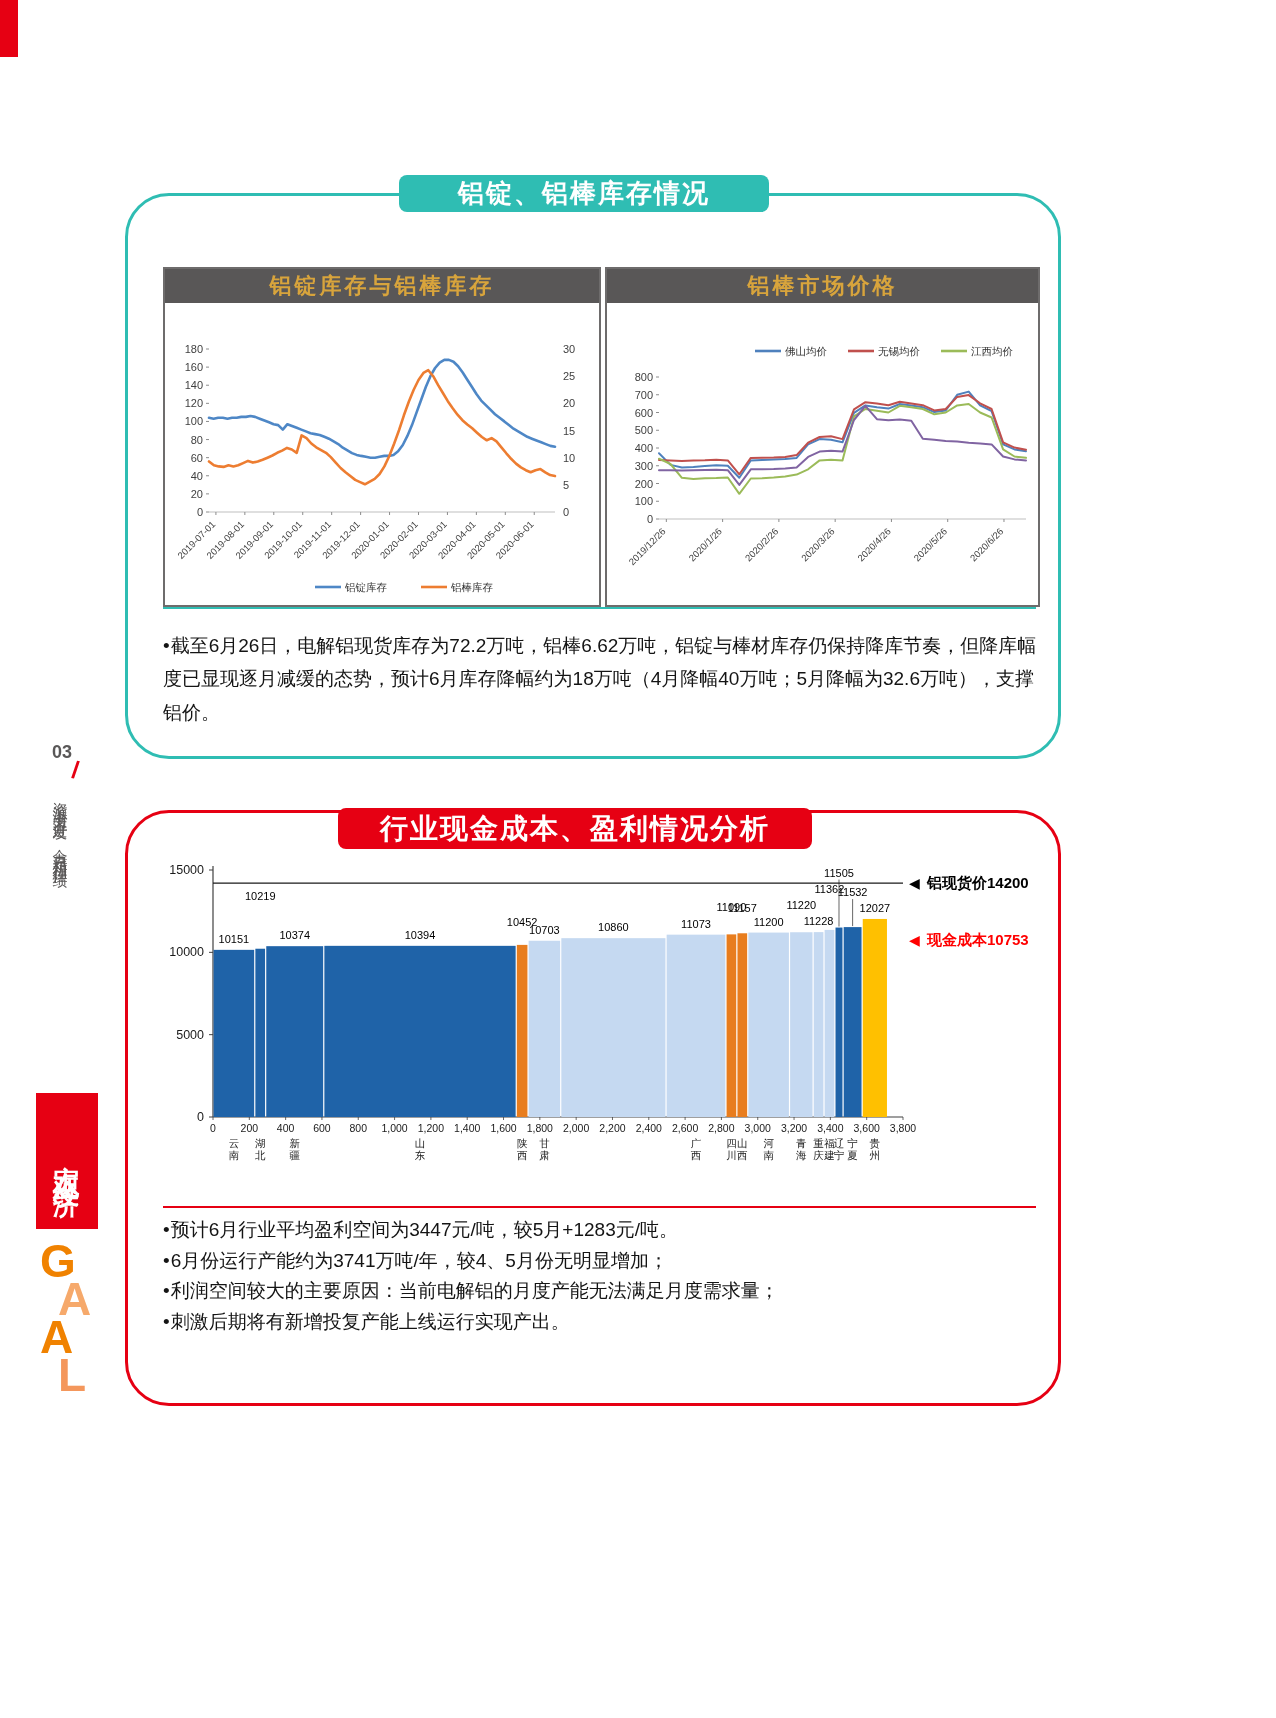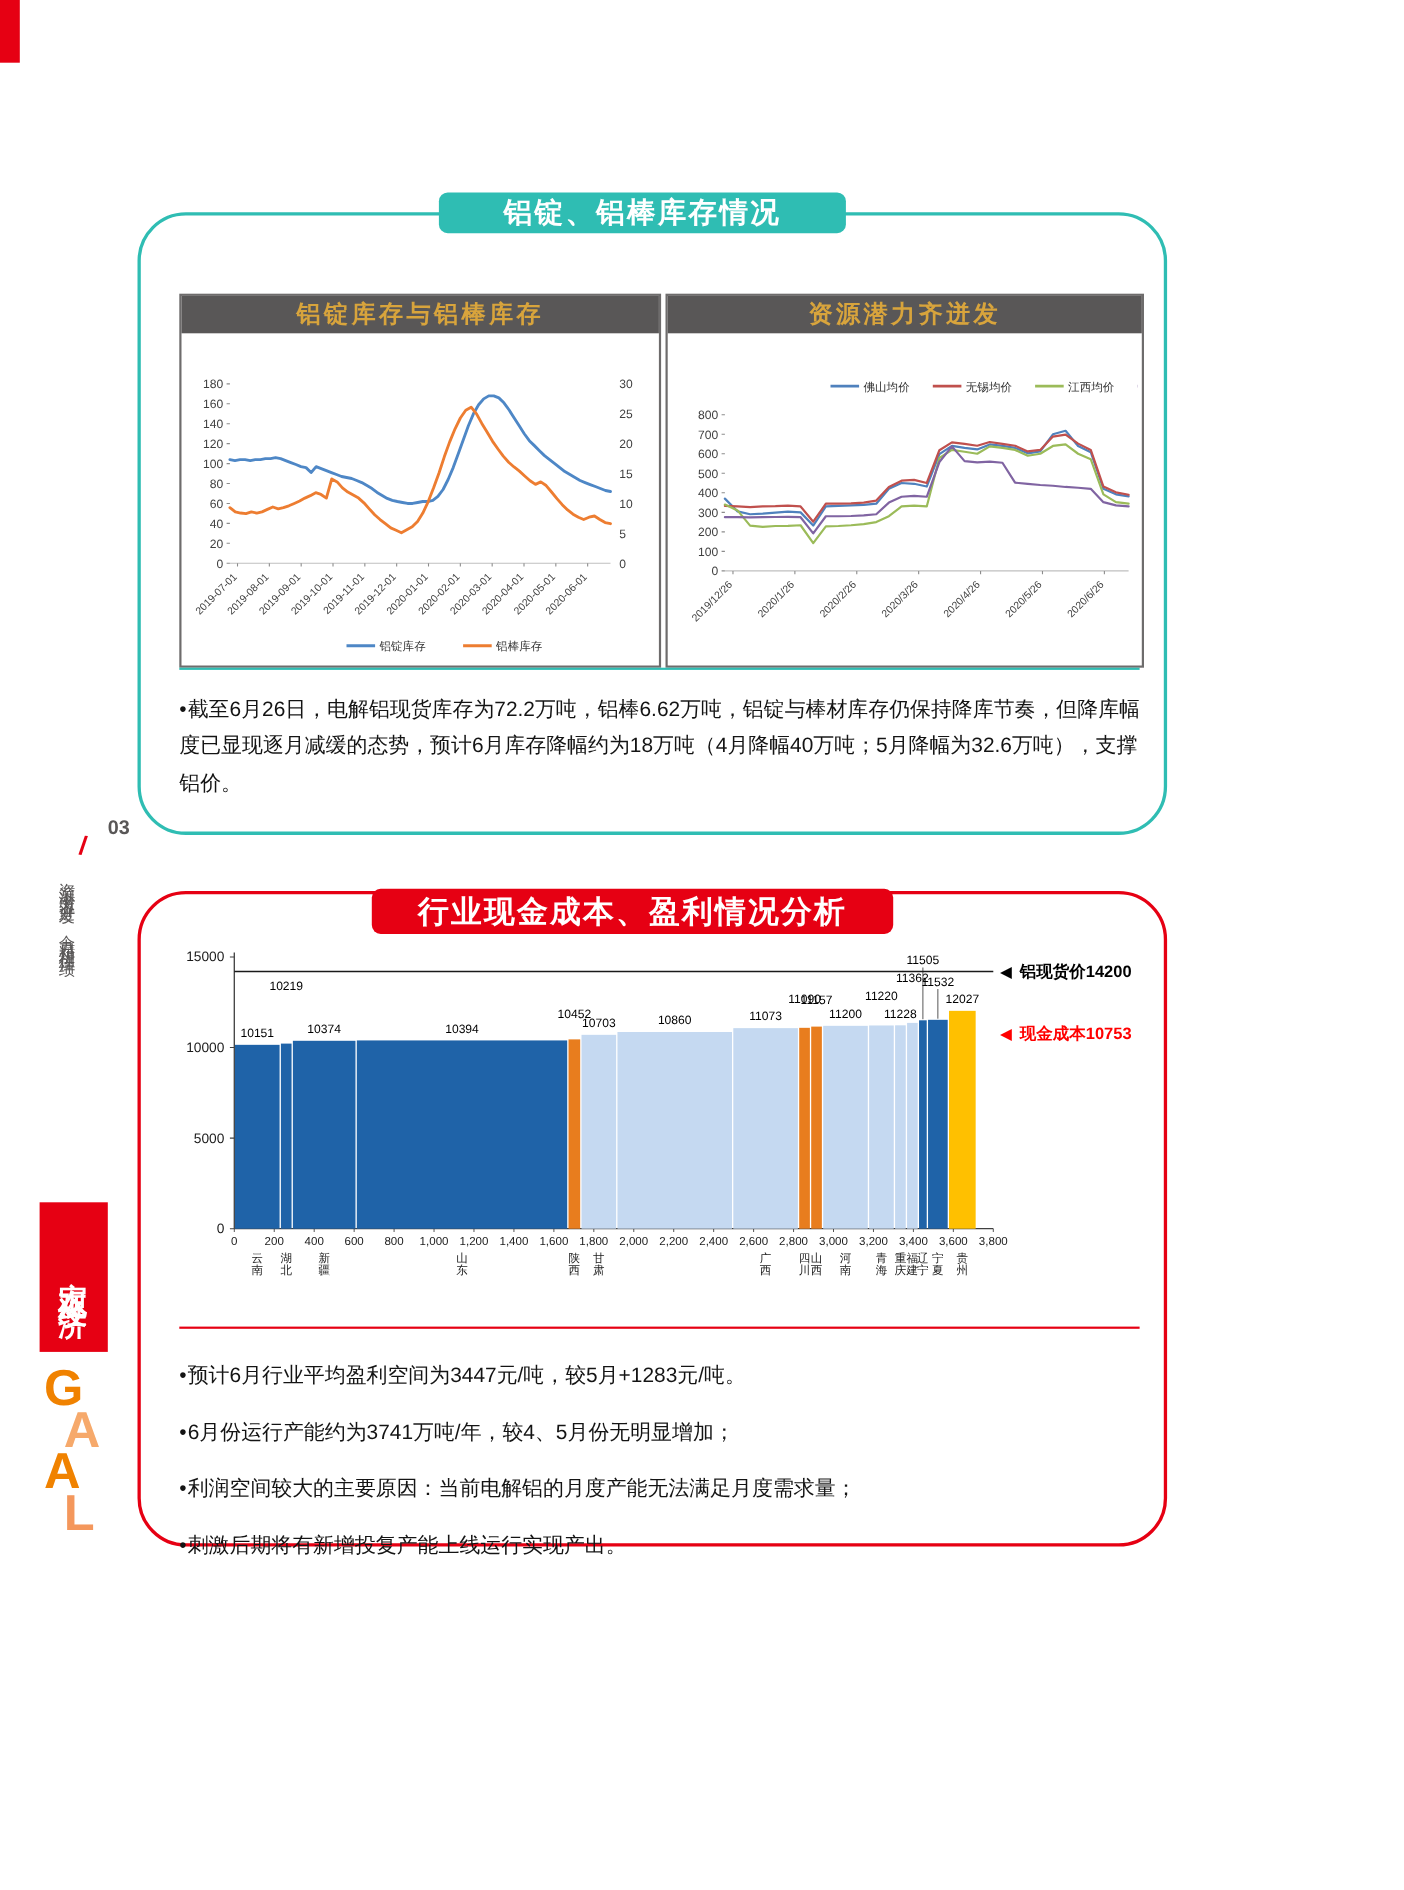--- a/index.html
+++ b/index.html
@@ -1,21 +1,21 @@
 <!DOCTYPE html>
 <html><head>
 <meta charset="utf-8">
 <style>
   html,body{margin:0;padding:0;}
   body{width:1276px;height:1718px;position:relative;background:#ffffff;
        font-family:"Liberation Sans",sans-serif;color:#111;overflow:hidden;}
   .abs{position:absolute;}
   
   #corner-bar{left:0;top:0;width:18px;height:57px;background:#E60013;}
-  #page-num{left:52px;top:742px;font-size:18px;font-weight:bold;color:#595757;margin-left:46px;}
+  #page-num{left:52px;top:742px;font-size:18px;font-weight:bold;color:#595757;}
   #page-slash{left:72px;top:756px;font-size:24px;color:#E60013;font-weight:bold;transform:rotate(8deg);}
   #slogan{left:50px;top:790px;height:300px;writing-mode:vertical-rl;font-size:15px;
           color:#595757;letter-spacing:4px;}
   #macro-box{left:36px;top:1093px;width:62px;height:136px;background:#E60013;
              display:flex;align-items:center;justify-content:center;}
   #macro-box span{writing-mode:vertical-rl;color:#fff;font-size:26px;font-weight:bold;letter-spacing:8px;}
   .logo-letter{position:absolute;font-size:46px;font-weight:bold;color:#F08200;line-height:1;}
   
   .big-box{position:absolute;border-radius:44px;background:#fff;}
   #box1{left:125px;top:193px;width:930px;height:560px;border:3px solid #2FBDB3;}
@@ -32,21 +32,21 @@
                font-family:"Liberation Serif",serif;}
   .panel svg{display:block;}
   
   .divider{position:absolute;height:2px;}
   #divider1{left:163px;top:607px;width:873px;background:#2FBDB3;}
   #divider2{left:163px;top:1206px;width:873px;background:#E60013;}
   .bullets{position:absolute;left:163px;width:880px;}
   #bullets1{top:616px;}
   #bullets2{top:1212px;}
   .bullet{font-size:19px;color:#141414;line-height:1.75;margin:13px 0;}
-  #bullets2 .bullet{line-height:1.35;margin:26px 0;}
+  #bullets2 .bullet{line-height:1.35;margin:5px 0;}
   .bullet::before{content:"\2022";margin-right:1px;}
   #chart3-wrap{left:165px;top:845px;}
 </style>
 </head>
 <body>
 
 <div class="abs" id="corner-bar"></div>
 <div class="abs" id="page-num">03</div>
 <div class="abs" id="page-slash">/</div>
 <div class="abs" id="slogan">资源潜力齐迸发，合力精耕创佳绩</div>
@@ -119,21 +119,21 @@
       <polyline points="44.0,114.8 48.6,115.7 53.2,114.8 57.8,114.8 62.5,115.7 67.1,114.8 71.7,114.8 76.3,113.9 80.9,113.9 85.5,113.0 90.1,113.9 94.7,115.7 99.4,117.5 104.0,119.3 108.6,121.2 113.2,122.1 117.8,126.6 122.4,121.2 127.0,123.0 131.7,124.8 136.3,126.6 140.9,128.4 145.5,130.2 150.1,131.1 154.7,132.0 159.3,133.8 163.9,135.7 168.6,138.4 173.2,141.1 177.8,144.7 182.4,147.4 187.0,150.1 191.6,151.9 196.2,152.9 200.9,153.8 205.5,154.7 210.1,154.7 214.7,153.8 219.3,152.9 223.9,152.9 228.5,151.9 233.1,148.3 237.8,142.0 242.4,132.9 247.0,122.1 251.6,109.4 256.2,96.7 260.8,84.0 265.4,73.2 270.1,65.0 274.7,59.6 279.3,56.9 283.9,56.9 288.5,58.7 293.1,63.2 297.7,69.5 302.3,76.8 307.0,84.0 311.6,91.3 316.2,97.6 320.8,102.1 325.4,106.7 330.0,111.2 334.6,114.8 339.3,118.4 343.9,122.1 348.5,125.7 353.1,128.4 357.7,131.1 362.3,133.8 366.9,135.7 371.5,137.5 376.2,139.3 380.8,141.1 385.4,142.9 390.0,143.8" fill="none" stroke="#4E87C6" stroke-width="2.6" stroke-linejoin="round" stroke-linecap="round"></polyline>
       <polyline points="44.0,158.5 48.9,162.3 53.7,163.4 58.6,163.9 63.5,162.3 68.4,163.4 73.2,162.3 78.1,160.1 83.0,157.9 87.9,159.6 92.7,158.5 97.6,156.8 102.5,154.7 107.4,152.5 112.2,149.8 117.1,147.6 122.0,144.9 126.8,146.5 131.7,149.8 136.6,132.4 141.5,135.1 146.3,140.5 151.2,144.3 156.1,147.1 161.0,149.8 165.8,154.1 170.7,159.6 175.6,165.0 180.5,169.3 185.3,173.1 190.2,176.9 195.1,179.1 199.9,181.3 204.8,178.6 209.7,175.9 214.6,171.0 219.4,163.4 224.3,153.0 229.2,140.5 234.1,127.0 238.9,112.3 243.8,98.7 248.7,86.8 253.5,77.0 258.4,69.9 263.3,67.2 268.2,73.2 273.0,81.9 277.9,90.0 282.8,98.2 287.7,105.2 292.5,111.7 297.4,117.2 302.3,121.5 307.2,125.3 312.0,129.7 316.9,134.0 321.8,137.3 326.6,135.1 331.5,138.4 336.4,144.3 341.3,150.3 346.1,155.8 351.0,160.6 355.9,164.4 360.8,167.2 365.6,169.3 370.5,167.2 375.4,166.1 380.3,169.3 385.1,172.1 390.0,173.1" fill="none" stroke="#ED7D31" stroke-width="2.6" stroke-linejoin="round" stroke-linecap="round"></polyline>
       <line x1="150" y1="284" x2="176" y2="284" stroke="#4E87C6" stroke-width="2.6"></line>
       <text x="180" y="288" font-size="10.5" fill="#333">铝锭库存</text>
       <line x1="256" y1="284" x2="282" y2="284" stroke="#ED7D31" stroke-width="2.6"></line>
       <text x="286" y="288" font-size="10.5" fill="#333">铝棒库存</text>
     </svg>
 </div>
 
 <div class="panel" id="panelR">
-  <div class="panel-title">资源潜力齐迸发</div>
+  <div class="panel-title">铝棒市场价格</div>
   <svg id="chart2" width="427" height="300">
       <text x="46" y="220" text-anchor="end" font-size="11" fill="#3f3f3f">0</text>
       <line x1="49" y1="216" x2="52" y2="216" stroke="#8c8c8c" stroke-width="1"></line>
       <text x="46" y="202.25" text-anchor="end" font-size="11" fill="#3f3f3f">100</text>
       <line x1="49" y1="198.25" x2="52" y2="198.25" stroke="#8c8c8c" stroke-width="1"></line>
       <text x="46" y="184.5" text-anchor="end" font-size="11" fill="#3f3f3f">200</text>
       <line x1="49" y1="180.5" x2="52" y2="180.5" stroke="#8c8c8c" stroke-width="1"></line>
       <text x="46" y="166.75" text-anchor="end" font-size="11" fill="#3f3f3f">300</text>
       <line x1="49" y1="162.75" x2="52" y2="162.75" stroke="#8c8c8c" stroke-width="1"></line>
       <text x="46" y="149" text-anchor="end" font-size="11" fill="#3f3f3f">400</text>

